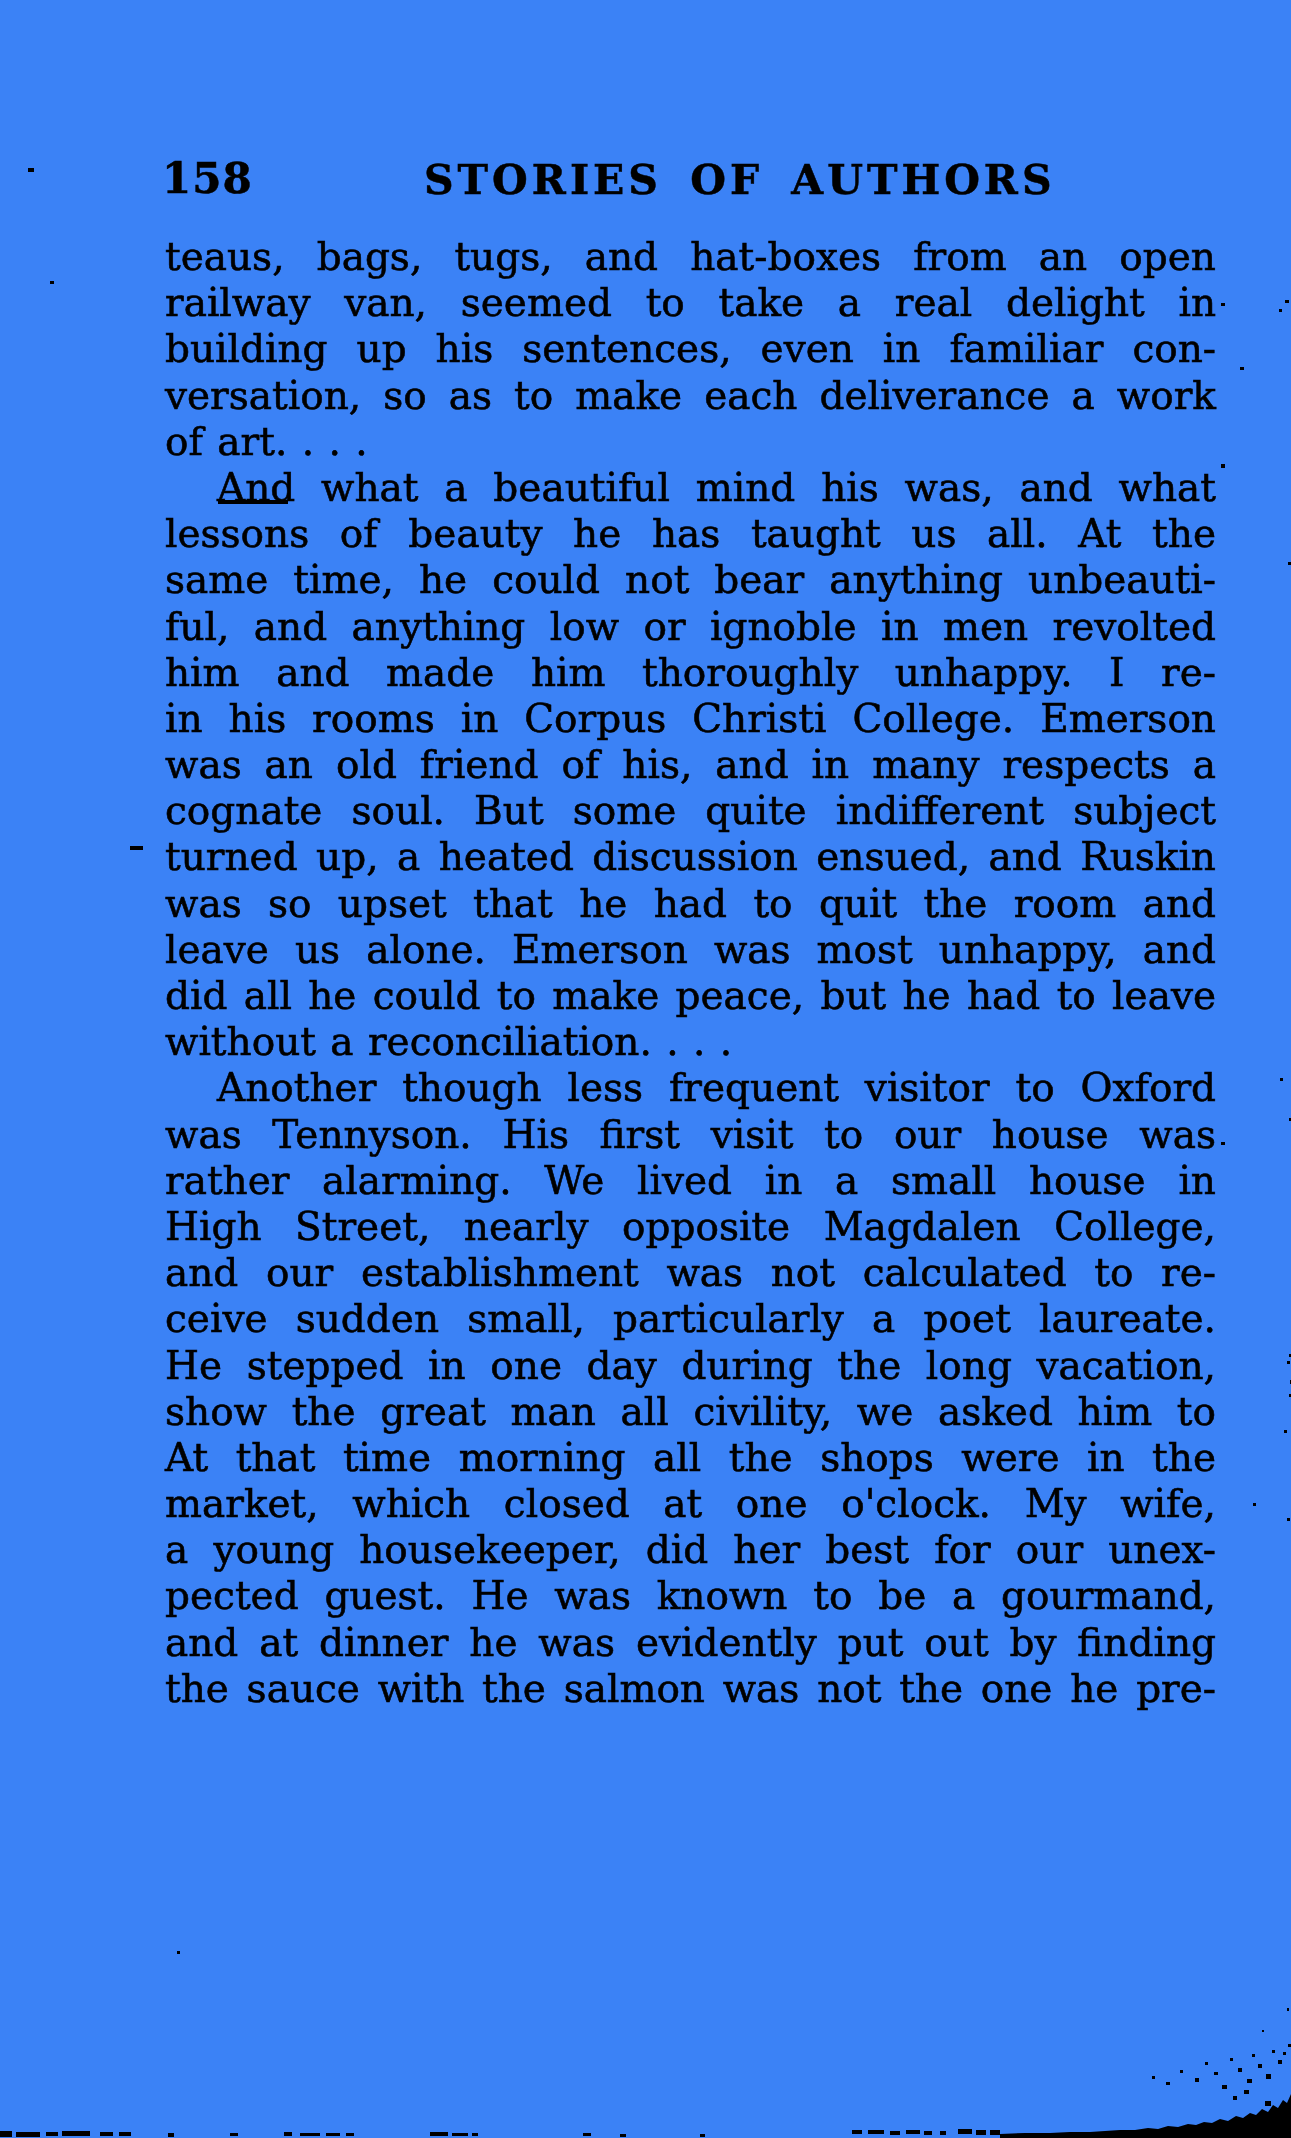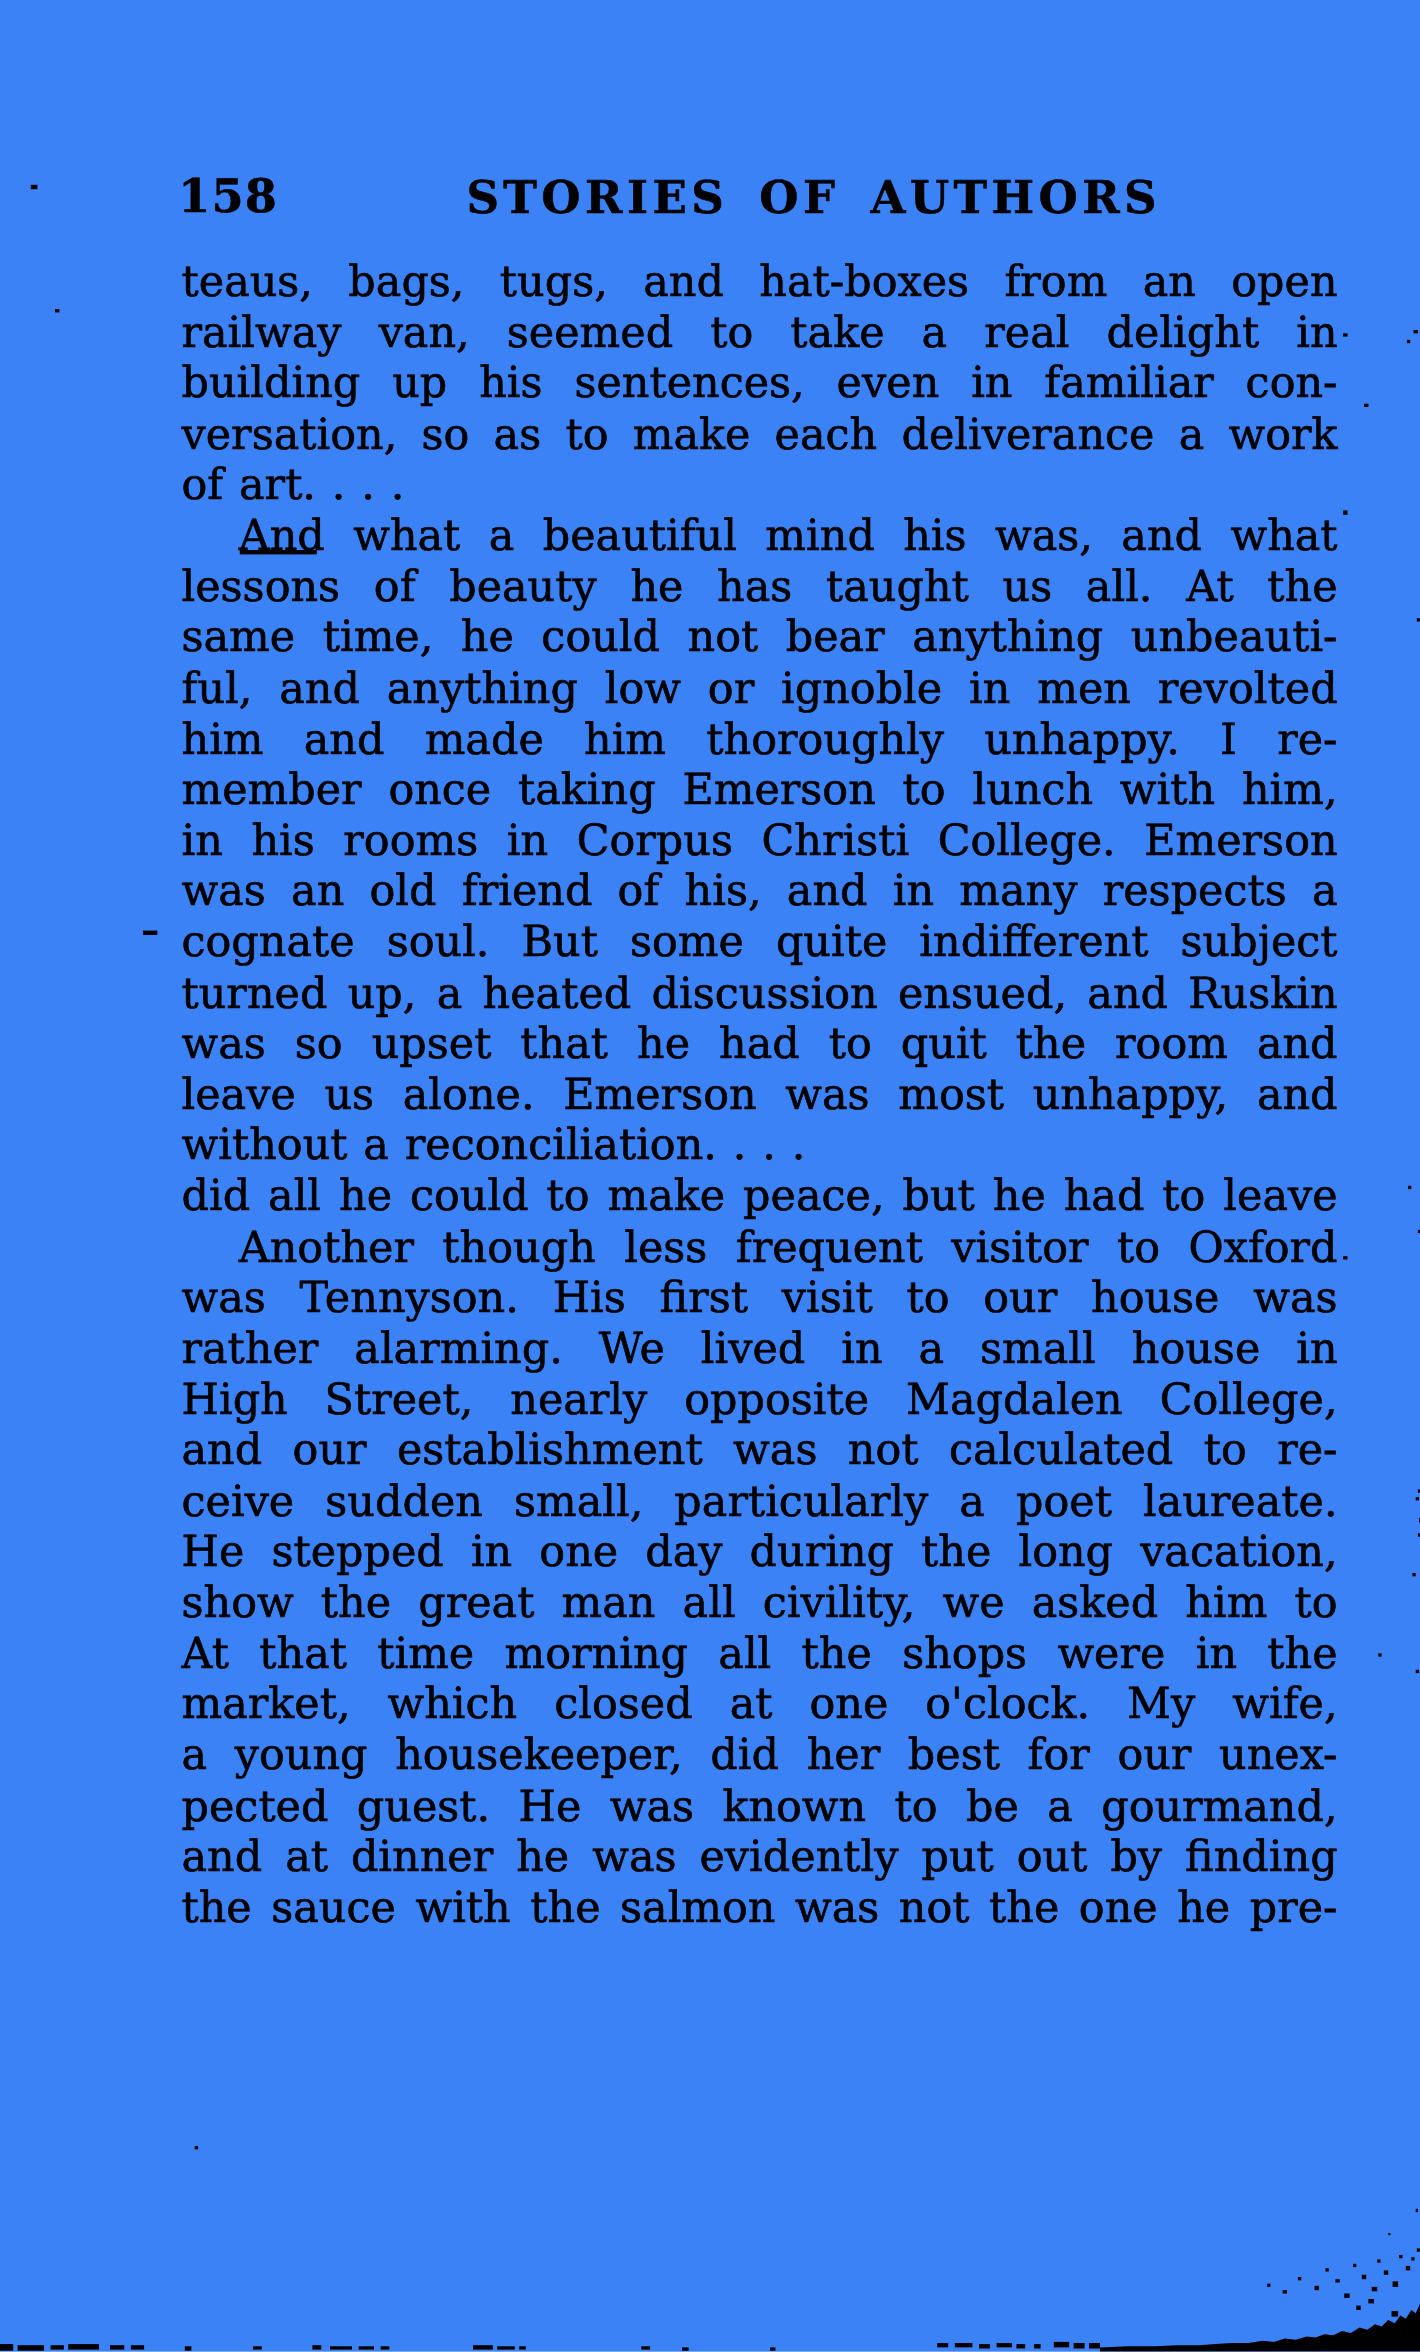--- a/index.html
+++ b/index.html
@@ -73,29 +73,28 @@
       <div class="line">teaus, bags, tugs, and hat-boxes from an open</div>
       <div class="line">railway van, seemed to take a real delight in</div>
       <div class="line">building up his sentences, even in familiar con-</div>
       <div class="line">versation, so as to make each deliverance a work</div>
       <div class="line align-left">of art. . . .</div>
       <div class="line indented">And what a beautiful mind his was, and what</div>
       <div class="line">lessons of beauty he has taught us all. At the</div>
       <div class="line">same time, he could not bear anything unbeauti-</div>
       <div class="line">ful, and anything low or ignoble in men revolted</div>
       <div class="line">him and made him thoroughly unhappy. I re-</div>
-      <div class="line">member once taking Emerson to lunch with him,</div>
       <div class="line">in his rooms in Corpus Christi College. Emerson</div>
       <div class="line">was an old friend of his, and in many respects a</div>
       <div class="line">cognate soul. But some quite indifferent subject</div>
       <div class="line">turned up, a heated discussion ensued, and Ruskin</div>
       <div class="line">was so upset that he had to quit the room and</div>
       <div class="line">leave us alone. Emerson was most unhappy, and</div>
+      <div class="line">did all he could to make peace, but he had to leave</div>
       <div class="line align-left">without a reconciliation. . . .</div>
-      <div class="line">did all he could to make peace, but he had to leave</div>
       <div class="line indented">Another though less frequent visitor to Oxford</div>
       <div class="line">was Tennyson. His first visit to our house was</div>
       <div class="line">rather alarming. We lived in a small house in</div>
       <div class="line">High Street, nearly opposite Magdalen College,</div>
       <div class="line">and our establishment was not calculated to re-</div>
       <div class="line">ceive sudden small, particularly a poet laureate.</div>
       <div class="line">He stepped in one day during the long vacation,</div>
       <div class="line">show the great man all civility, we asked him to</div>
       <div class="line">At that time morning all the shops were in the</div>
       <div class="line">market, which closed at one o'clock. My wife,</div>

